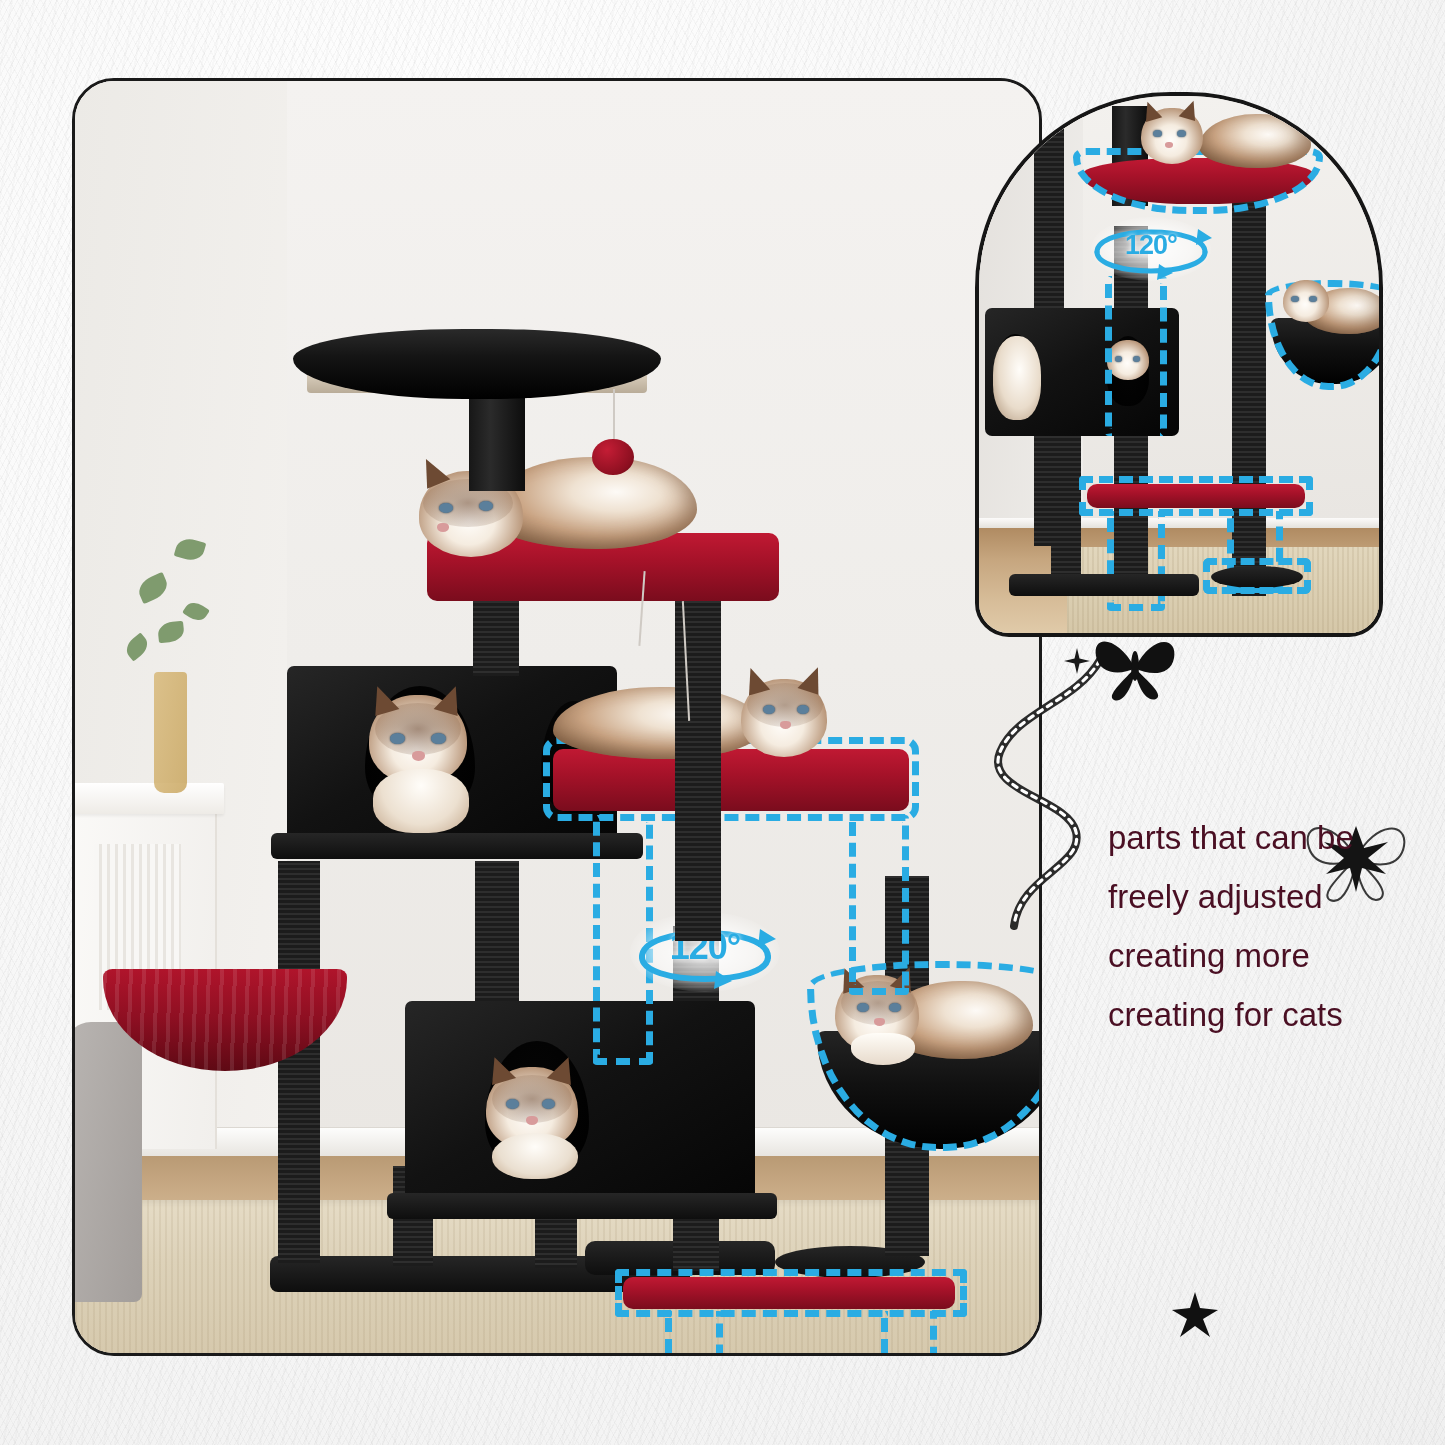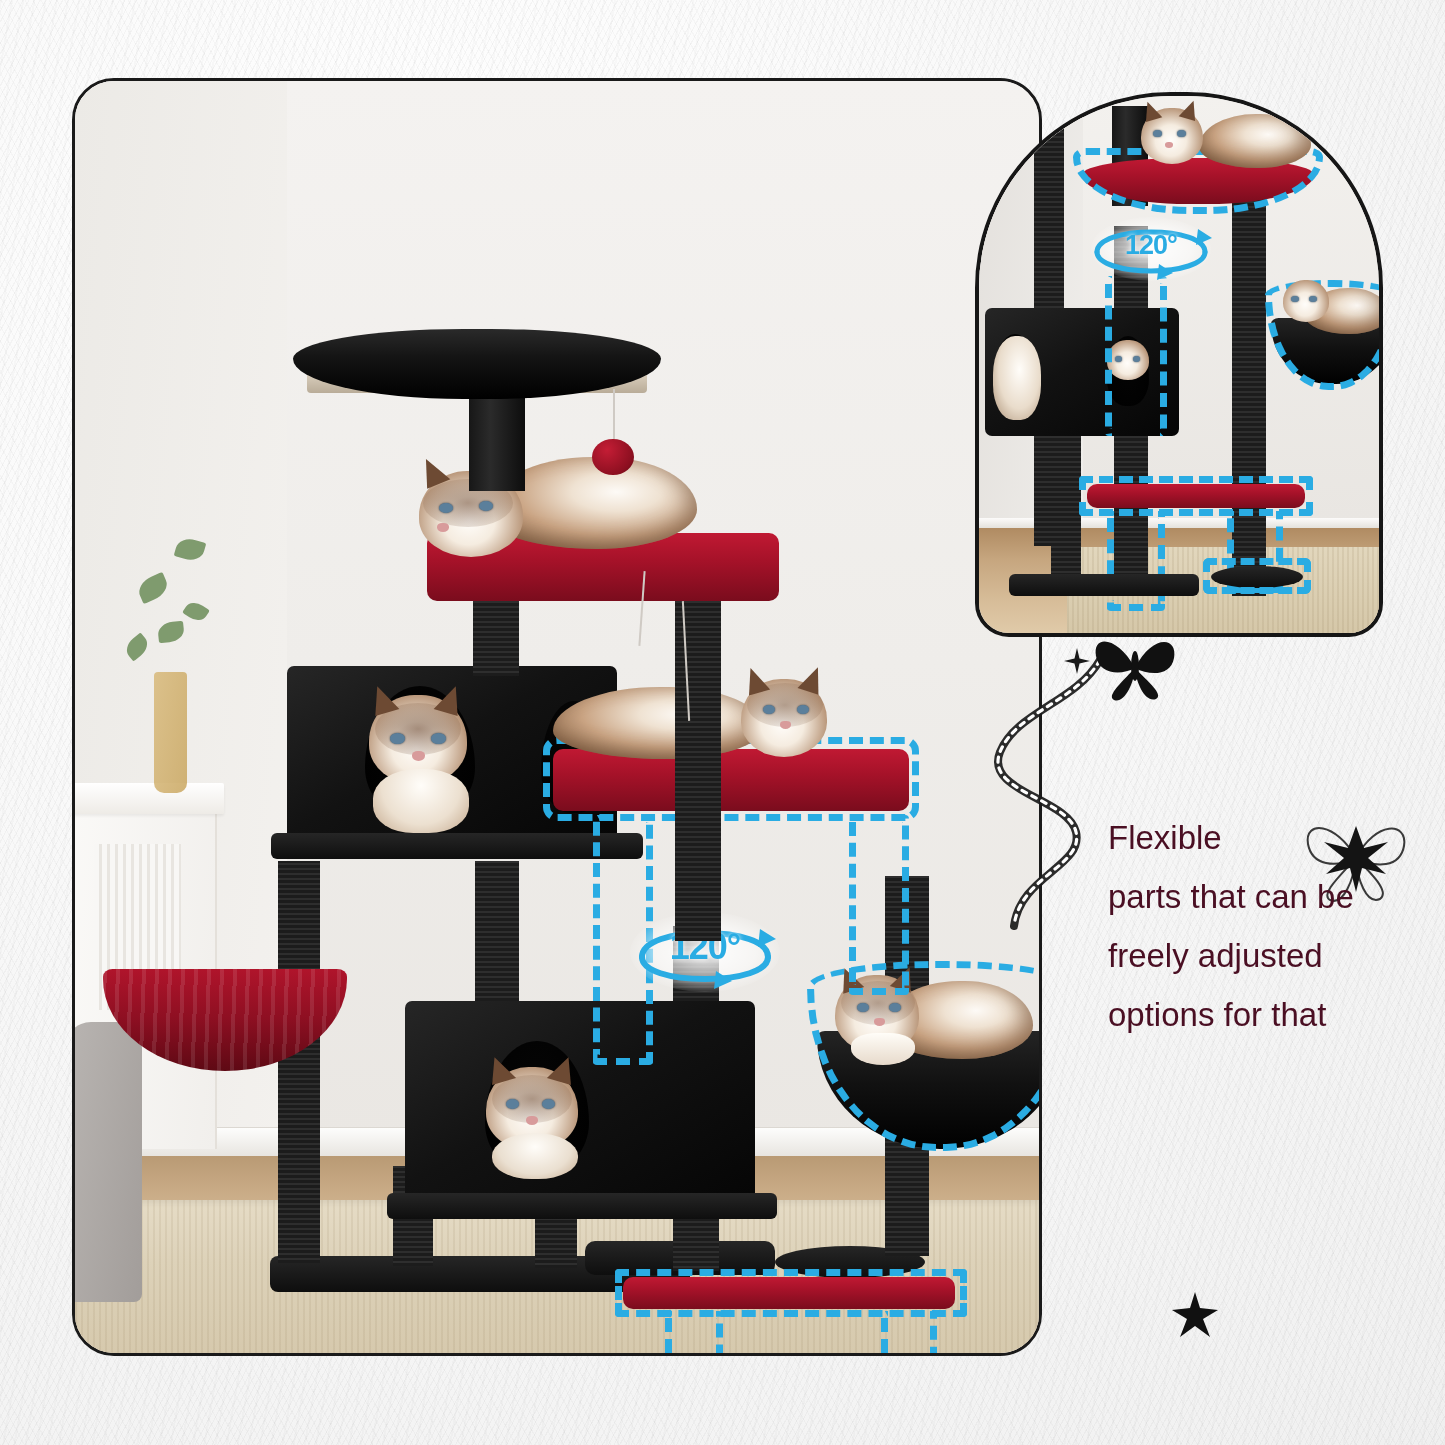--- a/index.html
+++ b/index.html
@@ -432,17 +432,17 @@
   <path d="M58 46 C42 64, 22 82, 32 88 C46 94, 56 66, 58 46Z" fill="none" stroke="#3a3a3a" stroke-width="2"></path>
   <path d="M58 46 C74 62, 92 80, 82 87 C68 93, 59 66, 58 46Z" fill="none" stroke="#3a3a3a" stroke-width="2"></path>
   <path d="M58 14 L66 36 L90 30 L70 46 L88 62 L64 56 L58 80 L52 56 L28 62 L46 46 L26 30 L50 36Z" fill="#141414"></path>
 </svg>
 
 <svg class="deco" width="46" height="46" viewBox="0 0 46 46" style="left:1172px;top:1292px;">
   <path d="M23 0 L28 16 L46 18 L31 27 L38 45 L23 34 L8 45 L15 27 L0 18 L18 16Z" fill="#111"></path>
 </svg>
 
 <div id="desc-text">
-  <div>Flexible</div>
   <div style="white-space:nowrap;">parts that can be</div>
   <div>freely adjusted</div>
-  <div>options for that</div>
+  <div>creating more</div>
+  <div>creating for cats</div>
 </div>
 
 </body></html>

